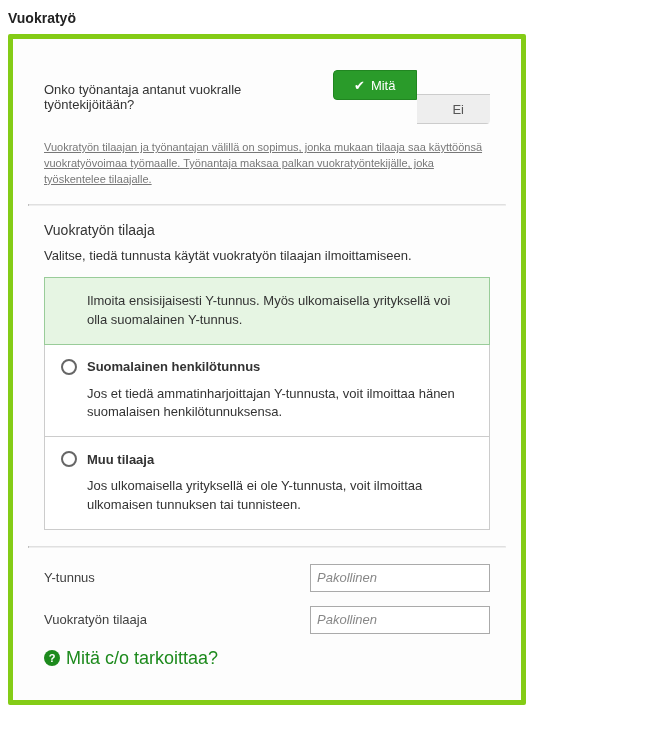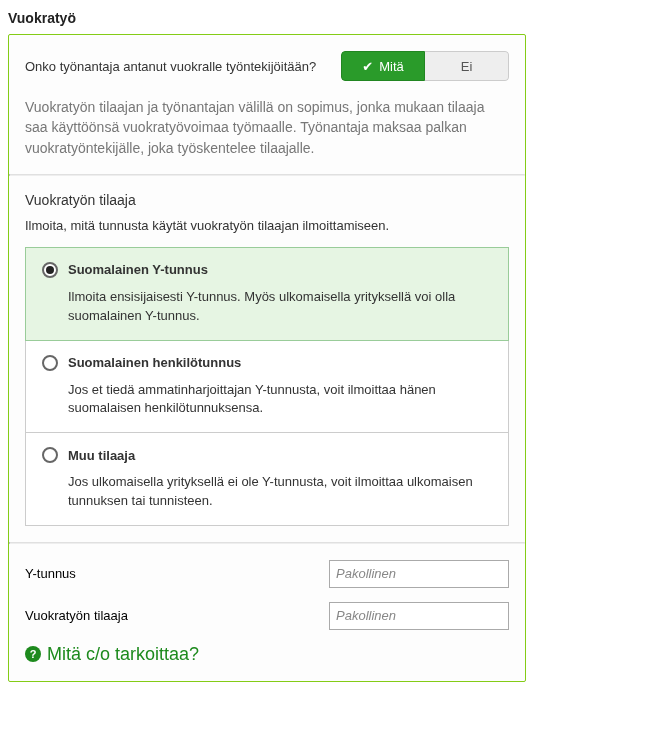--- a/index.html
+++ b/index.html
@@ -14,24 +14,24 @@
     width: 534px;
     padding: 6px 8px;
   }
   .page-title {
     font-weight: bold;
     font-size: 14px;
     padding: 4px 0 8px 0;
     color: #222;
   }
   .panel {
-    border: 1px solid #84cc16;
+    border: 5px solid #84cc16;
     border-radius: 2px;
     background: #fdfdfd;
-    padding: 0;
+    padding: 15px;
   }
   .section {
     padding: 16px 16px;
   }
   .divider {
     border-top: 1px solid #e0e0e0;
     margin: 0;
   }
   .question-row {
     display: flex;
@@ -65,29 +65,31 @@
     border-top-left-radius: 4px;
     border-bottom-left-radius: 4px;
   }
   .toggle-no {
     background: #eeeeee;
     color: #555;
     border: 1px solid #ccc;
     border-left: none;
     border-top-right-radius: 4px;
     border-bottom-right-radius: 4px;
+    margin-top: 24px;
   }
   .check-icon {
     display: inline-block;
     line-height: 1;
   }
   .help-text {
     color: #777;
     line-height: 1.45;
-    font-size: 14px;
+    font-size: 11px;
+    text-decoration: underline;
   }
   .sub-heading {
     color: #333;
     font-size: 14px;
     margin-bottom: 10px;
   }
   .sub-desc {
     color: #333;
     margin-bottom: 14px;
   }
@@ -144,21 +146,21 @@
     line-height: 1.45;
     padding-left: 26px;
   }
   .form-row {
     display: flex;
     align-items: center;
     justify-content: space-between;
     margin-bottom: 14px;
   }
   .form-label {
-    color: #000000;
+    color: #404040;
   }
   .text-input {
     width: 180px;
     height: 28px;
     border: 1px solid #aaa;
     padding: 3px 6px;
     font-size: 13px;
     font-style: italic;
     color: #888;
   }
@@ -215,31 +217,25 @@
     </div>
 
     <div class="section" style="padding-top:0;">
       <div class="help-text">Vuokratyön tilaajan ja työnantajan välillä on sopimus, jonka mukaan tilaaja saa käyttöönsä vuokratyövoimaa työmaalle. Työnantaja maksaa palkan vuokratyöntekijälle, joka työskentelee tilaajalle.</div>
     </div>
 
     <hr class="divider">
 
     <div class="section">
       <div class="sub-heading">Vuokratyön tilaaja</div>
-      <div class="sub-desc">Ilmoita, mitä tunnusta käytät vuokratyön tilaajan ilmoittamiseen.</div>
+      <div class="sub-desc">Valitse, tiedä tunnusta käytät vuokratyön tilaajan ilmoittamiseen.</div>
 
       <div class="radio-list">
 
         <div class="radio-card selected">
-          <div class="radio-head">
-            <span class="radio-circle">
-                <span class="dot"></span>
-              </span>
-            <span class="radio-label">Suomalainen Y-tunnus</span>
-          </div>
           <div class="radio-desc">Ilmoita ensisijaisesti Y-tunnus. Myös ulkomaisella yrityksellä voi olla suomalainen Y-tunnus.</div>
         </div>
 
         <div class="radio-card">
           <div class="radio-head">
             <span class="radio-circle"></span>
             <span class="radio-label">Suomalainen henkilötunnus</span>
           </div>
           <div class="radio-desc">Jos et tiedä ammatinharjoittajan Y-tunnusta, voit ilmoittaa hänen suomalaisen henkilötunnuksensa.</div>
         </div>

